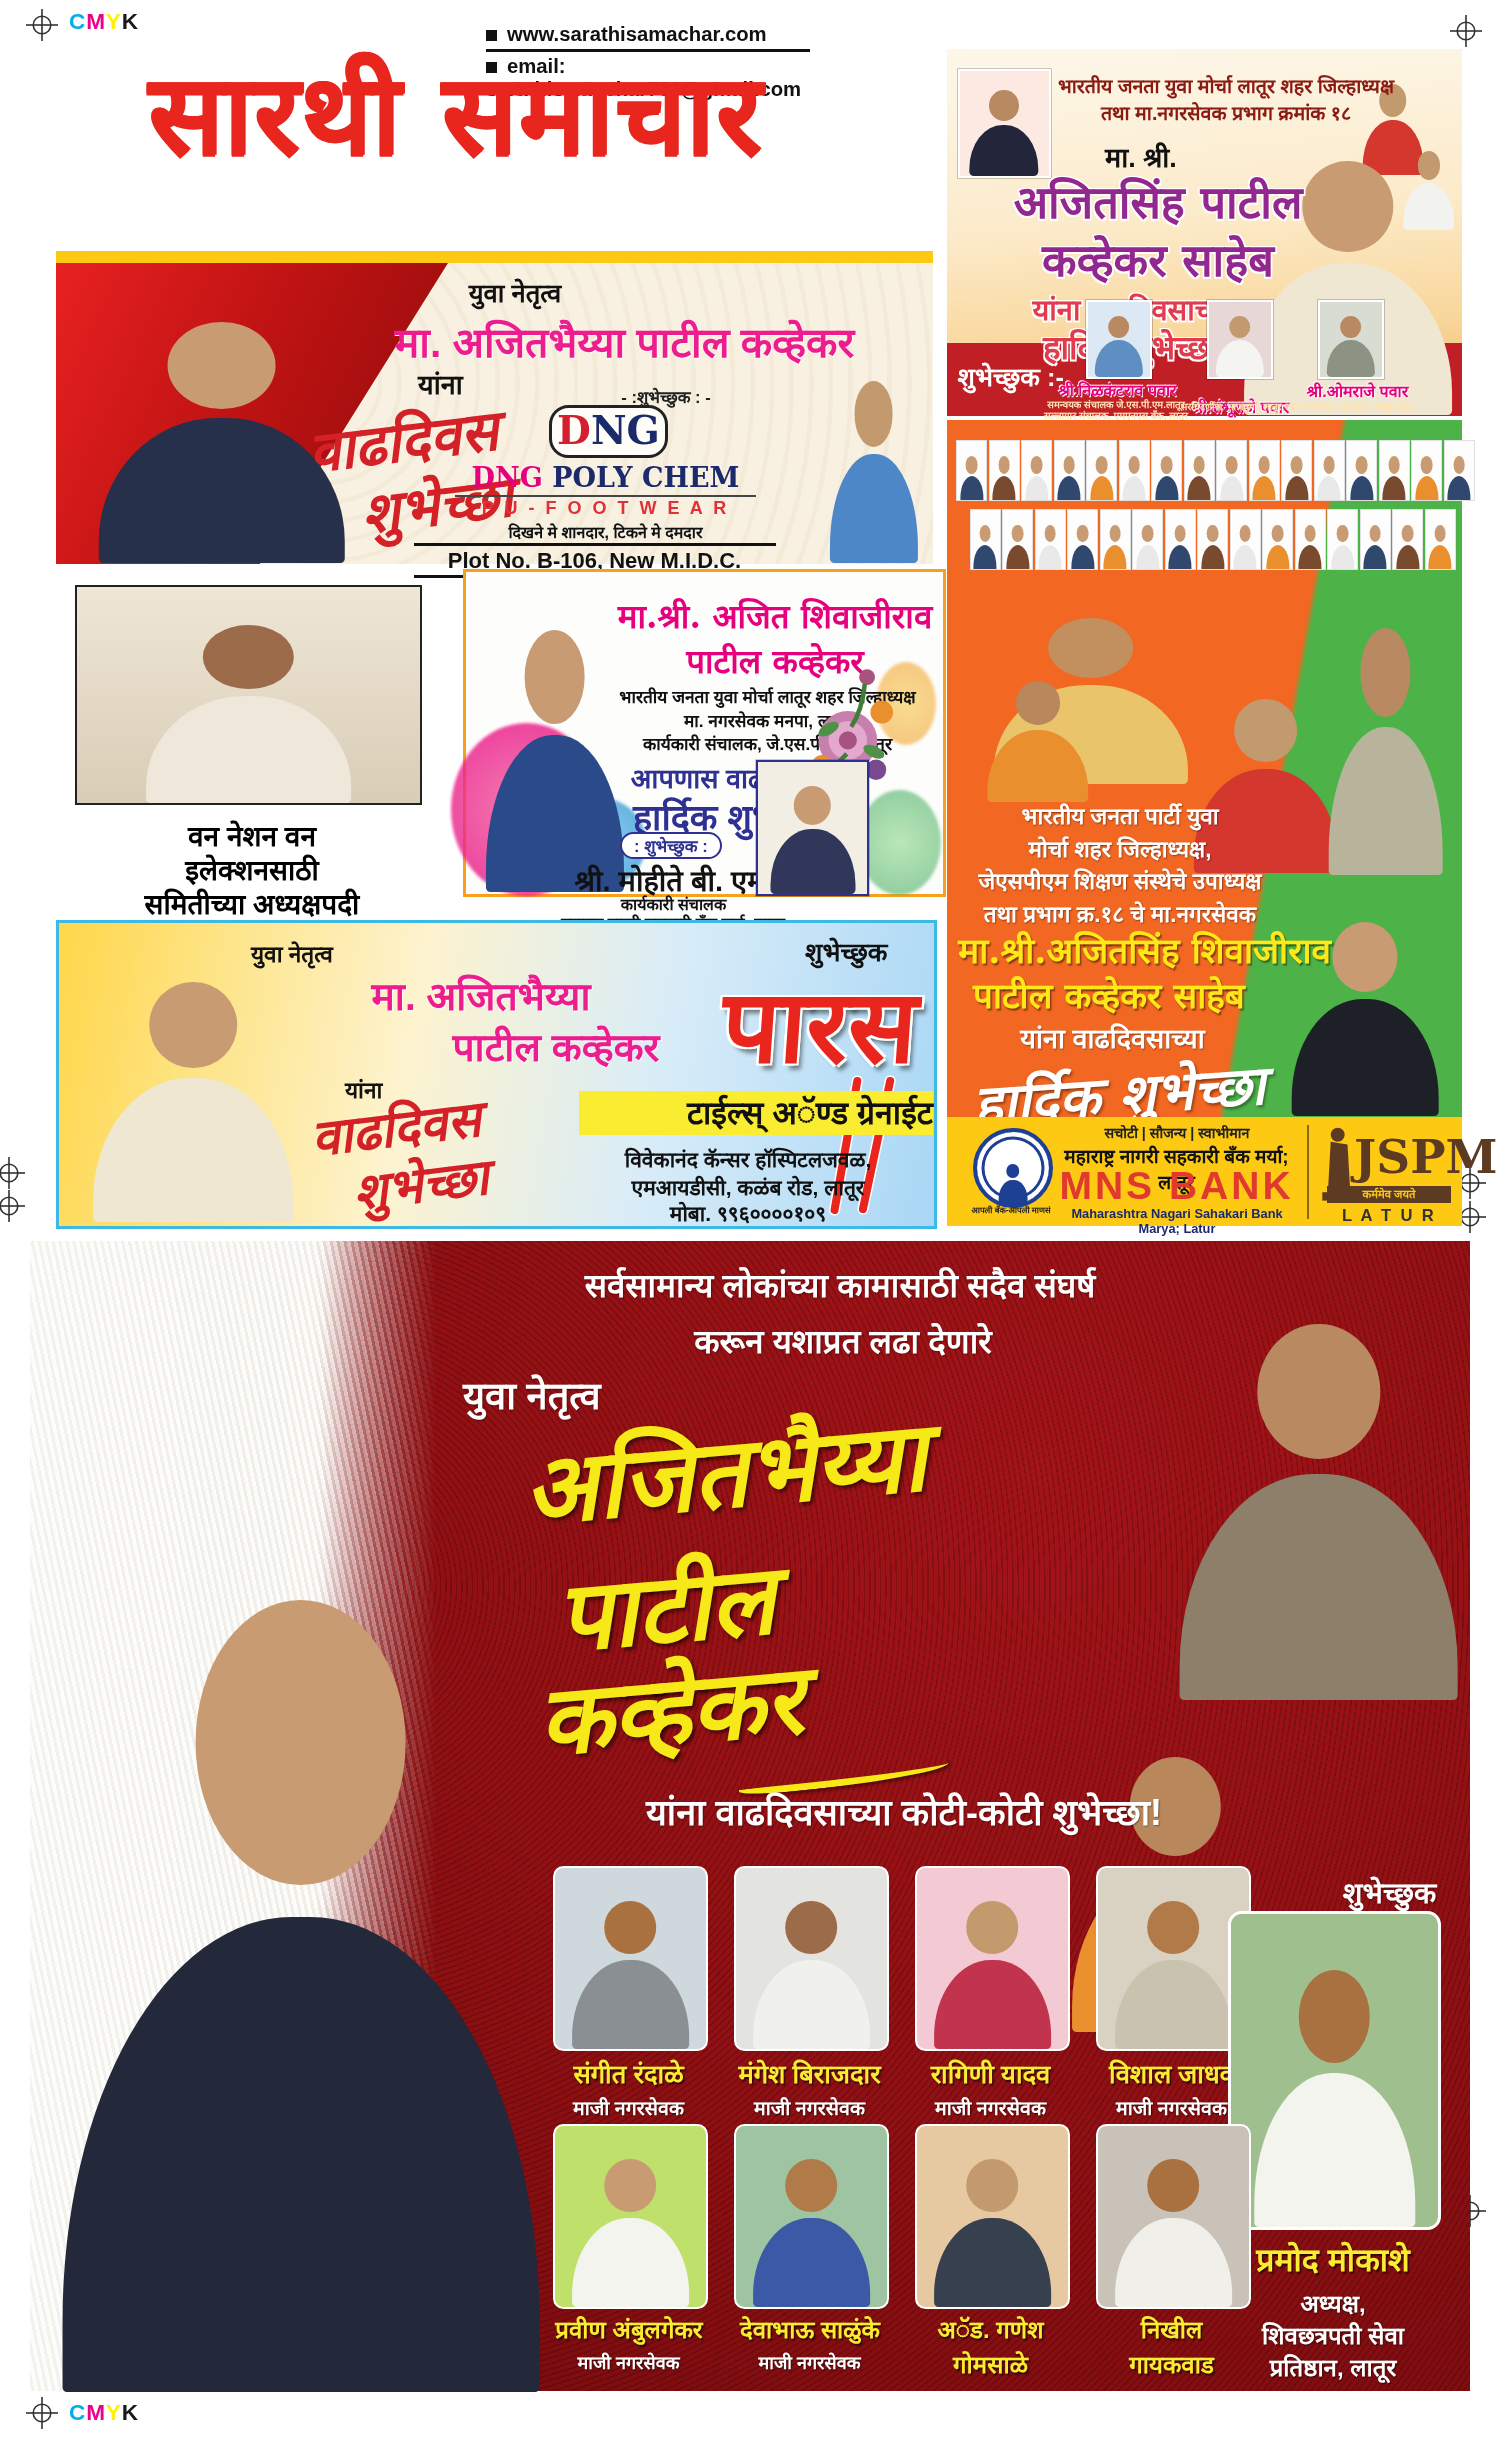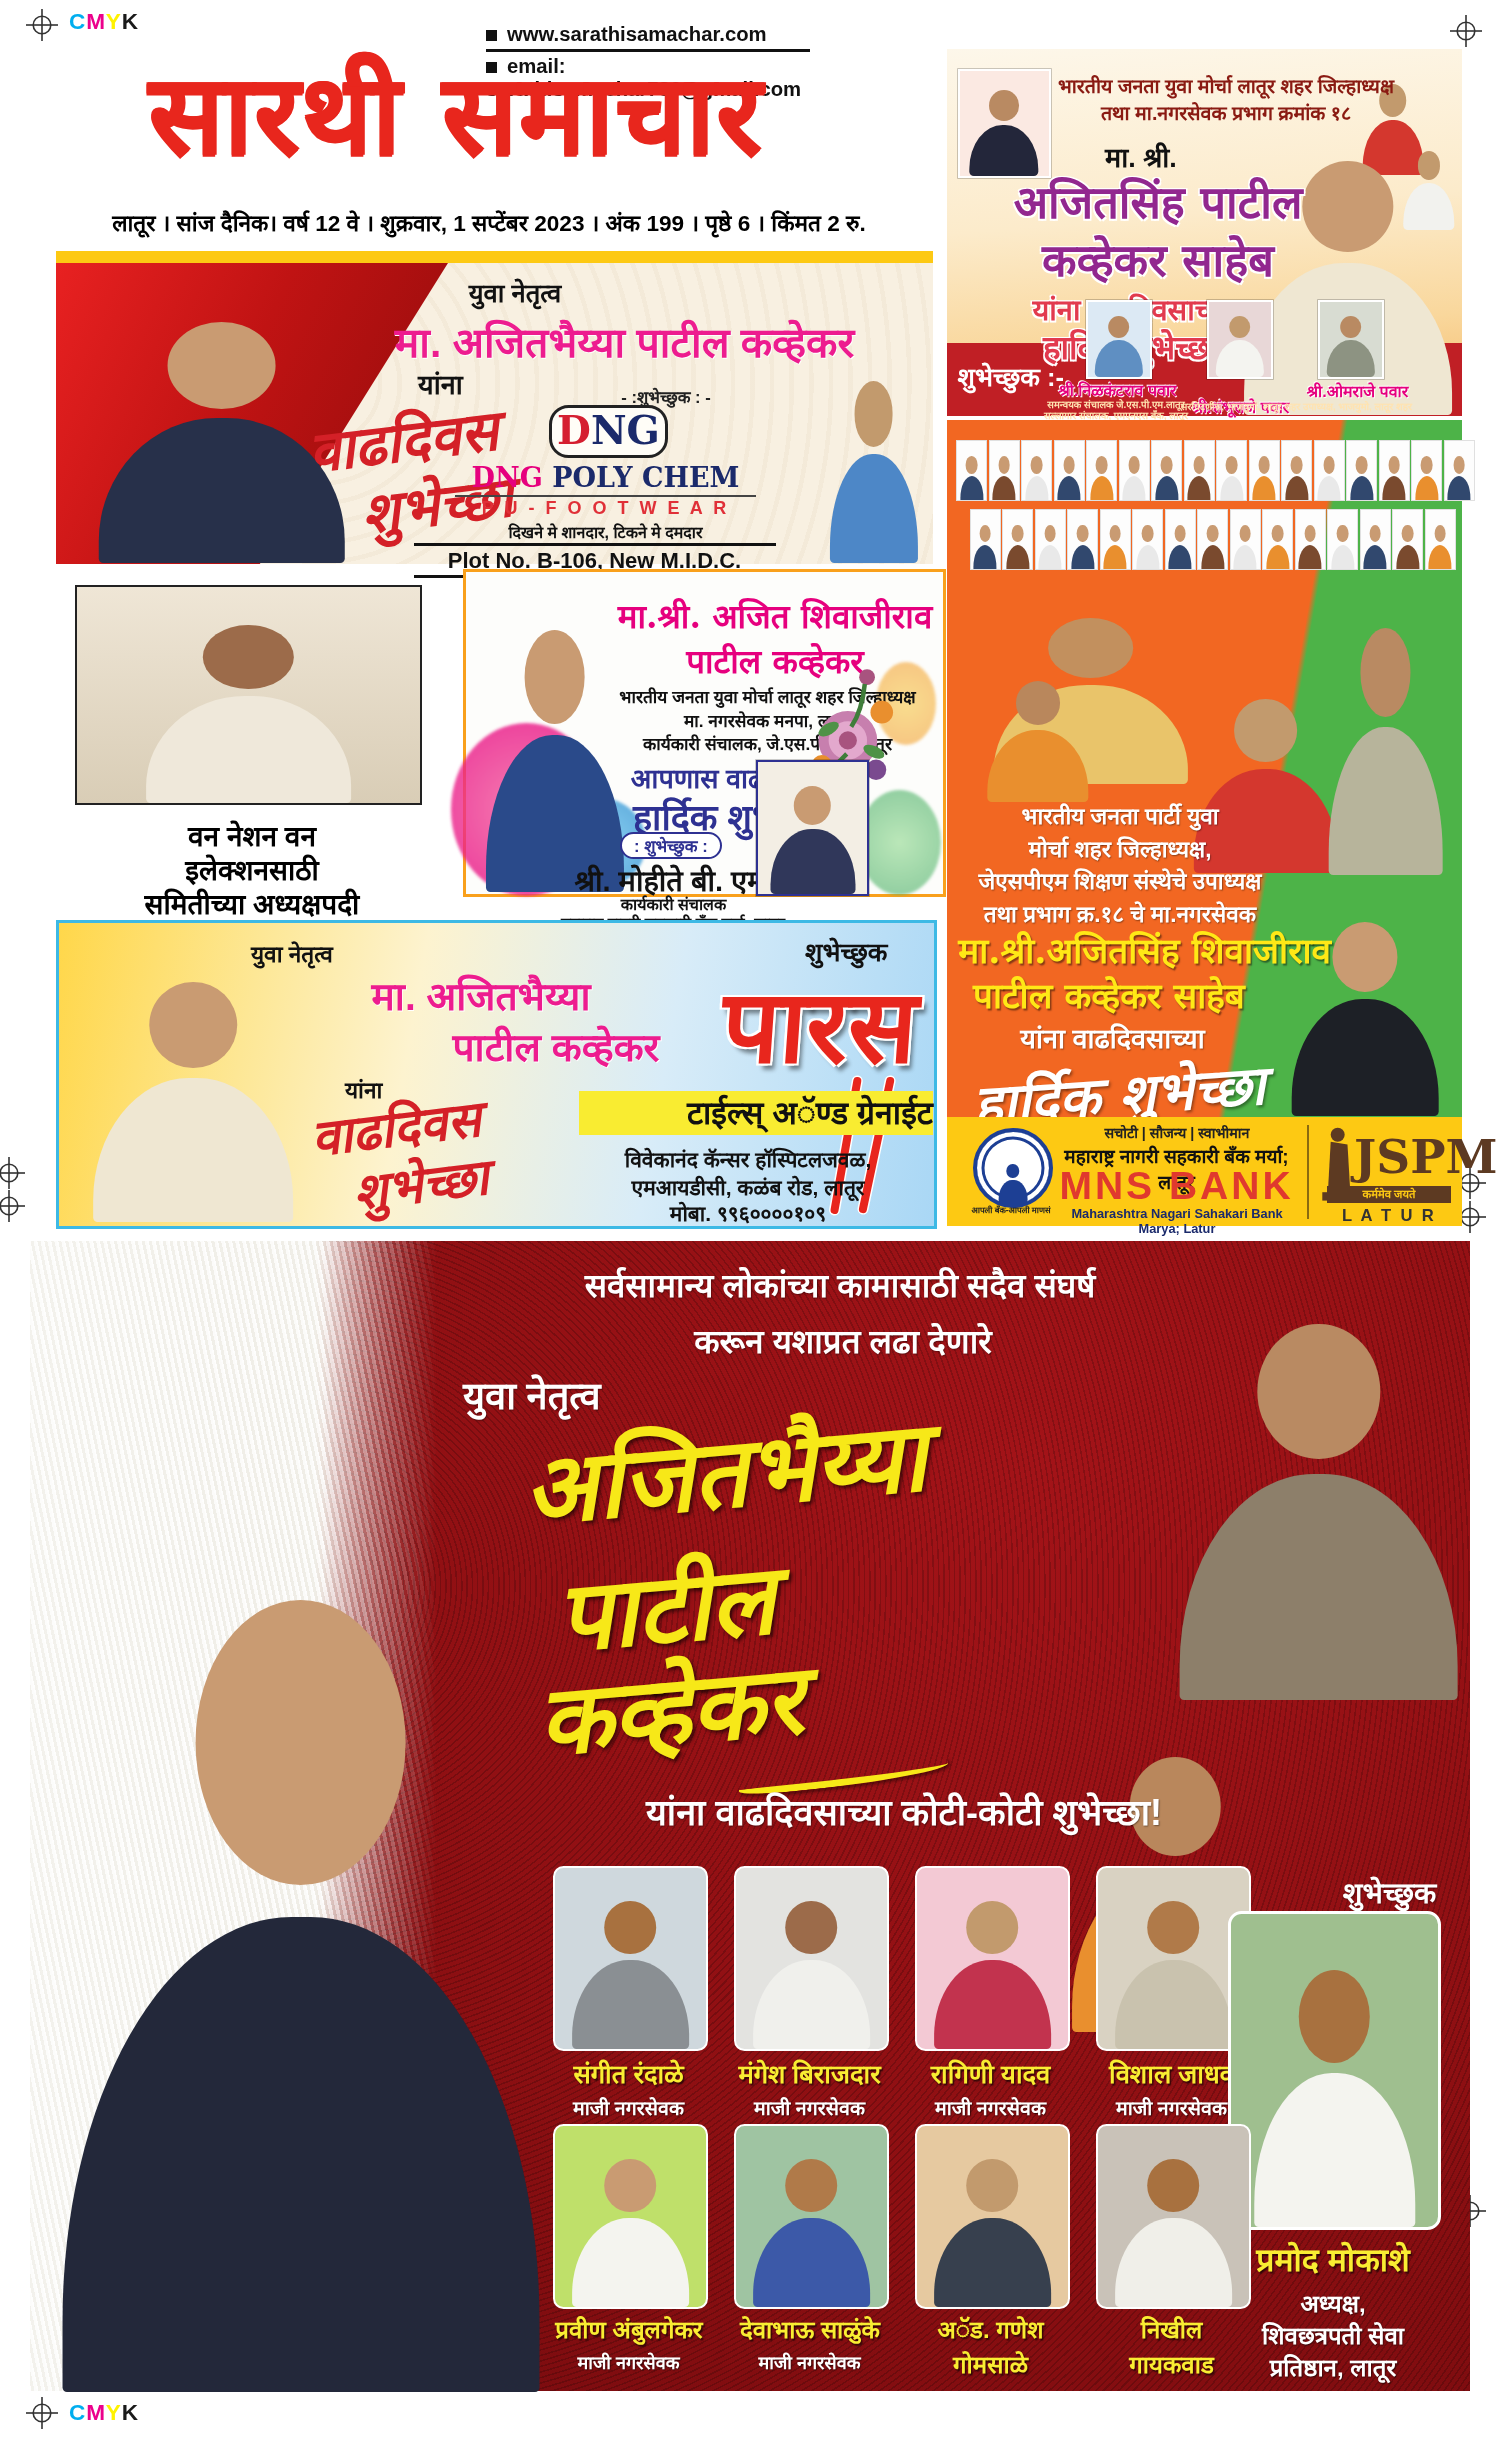--- a/index.html
+++ b/index.html
@@ -187,21 +187,20 @@
       </svg>
   </div>
   <div class="abs cmyk" style="left:69px;top:2400px;"><span class="c">C</span><span class="m">M</span><span class="y">Y</span><span class="k">K</span></div>
 
   <div class="abs" style="left:486px;top:22.6px;width:324px;">
     <div class="contact"><span class="sq"></span><span>www.sarathisamachar.com</span></div>
     <div class="contact-rule" style="margin:3px 0;"></div>
     <div class="contact"><span class="sq"></span><span>email: sarathisamachar786@gmail.com</span></div>
   </div>
   <div class="abs mast-title ctr" style="left:30px;top:59px;width:851px;">सारथी समाचार</div>
-  <div class="abs dateline ctr" style="left:90px;top:207px;width:798px;">लातूर । सांज दैनिक। वर्ष 12 वे । शुक्रवार, 1 सप्टेंबर 2023 । अंक 199 । पृष्ठे 6 । किंमत 2 रु.</div>
 
   <div class="abs ad-dng">
     <div class="band"></div>
     <div class="swirl"></div>
     <div class="curtain"></div>
     <div class="photo" style="left:7.5px;top:18px;width:316px;height:294px;">
         <span class="sil" style="--cl:#27304a;--sk:#c99b72;"></span>
       </div>
     <div class="photo" style="left:761px;top:90px;width:113px;height:222px;">
         <span class="sil" style="--cl:#4d87c7;--sk:#c29a6d;"></span>

